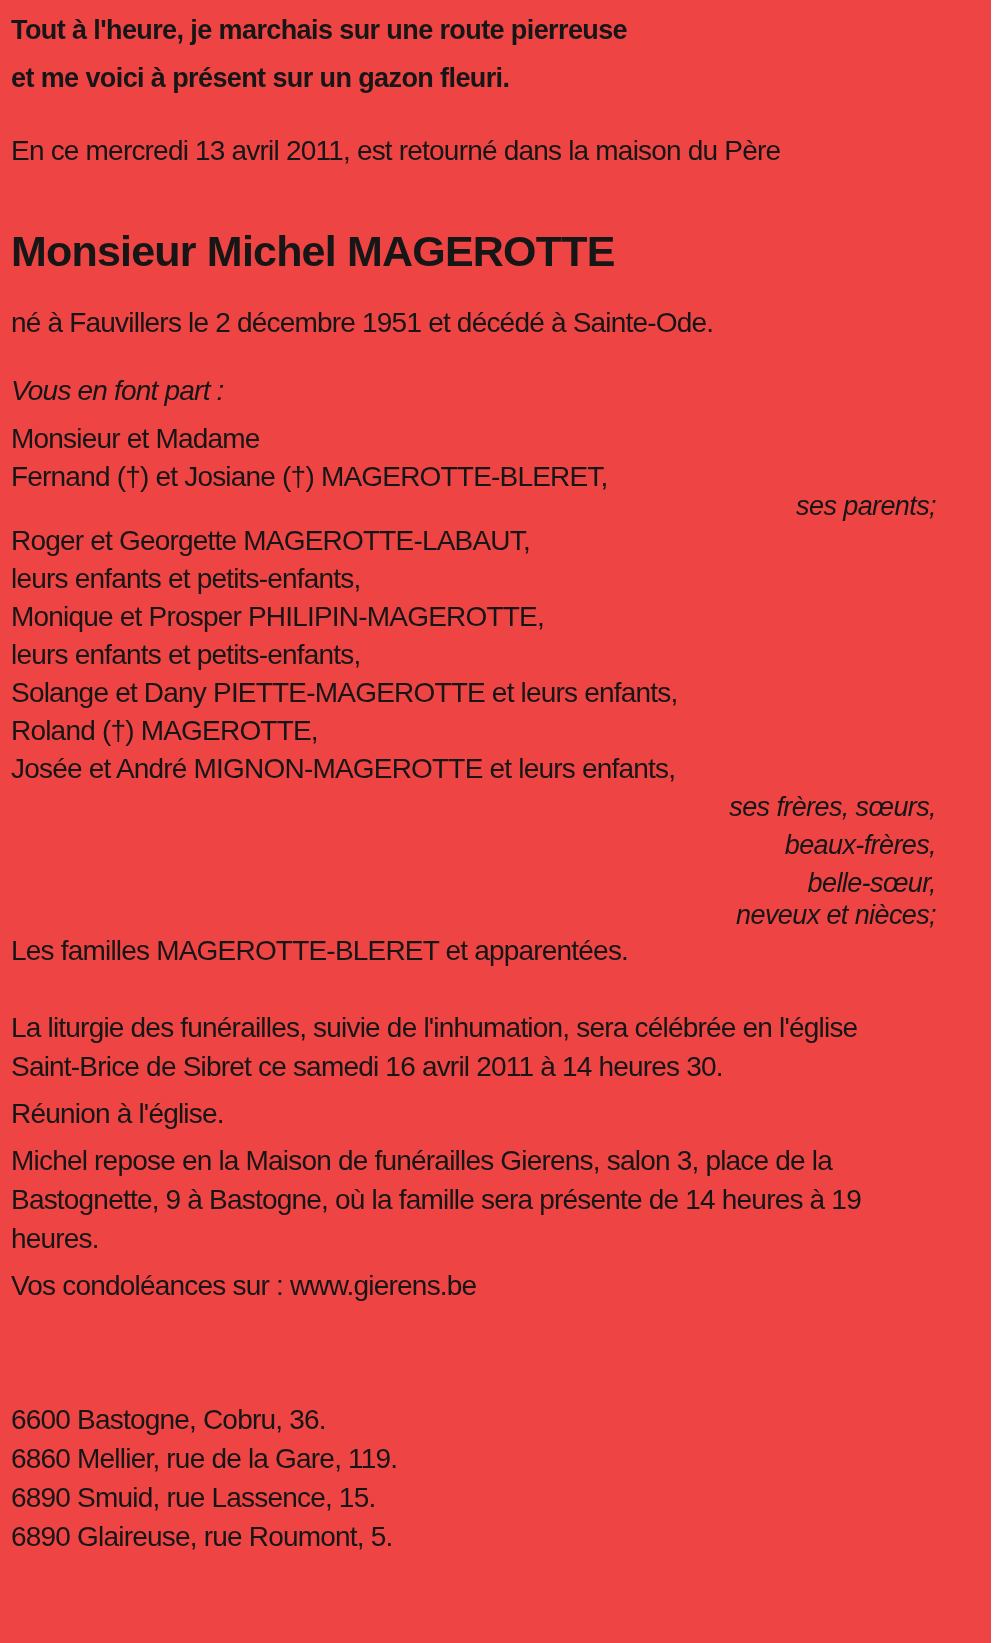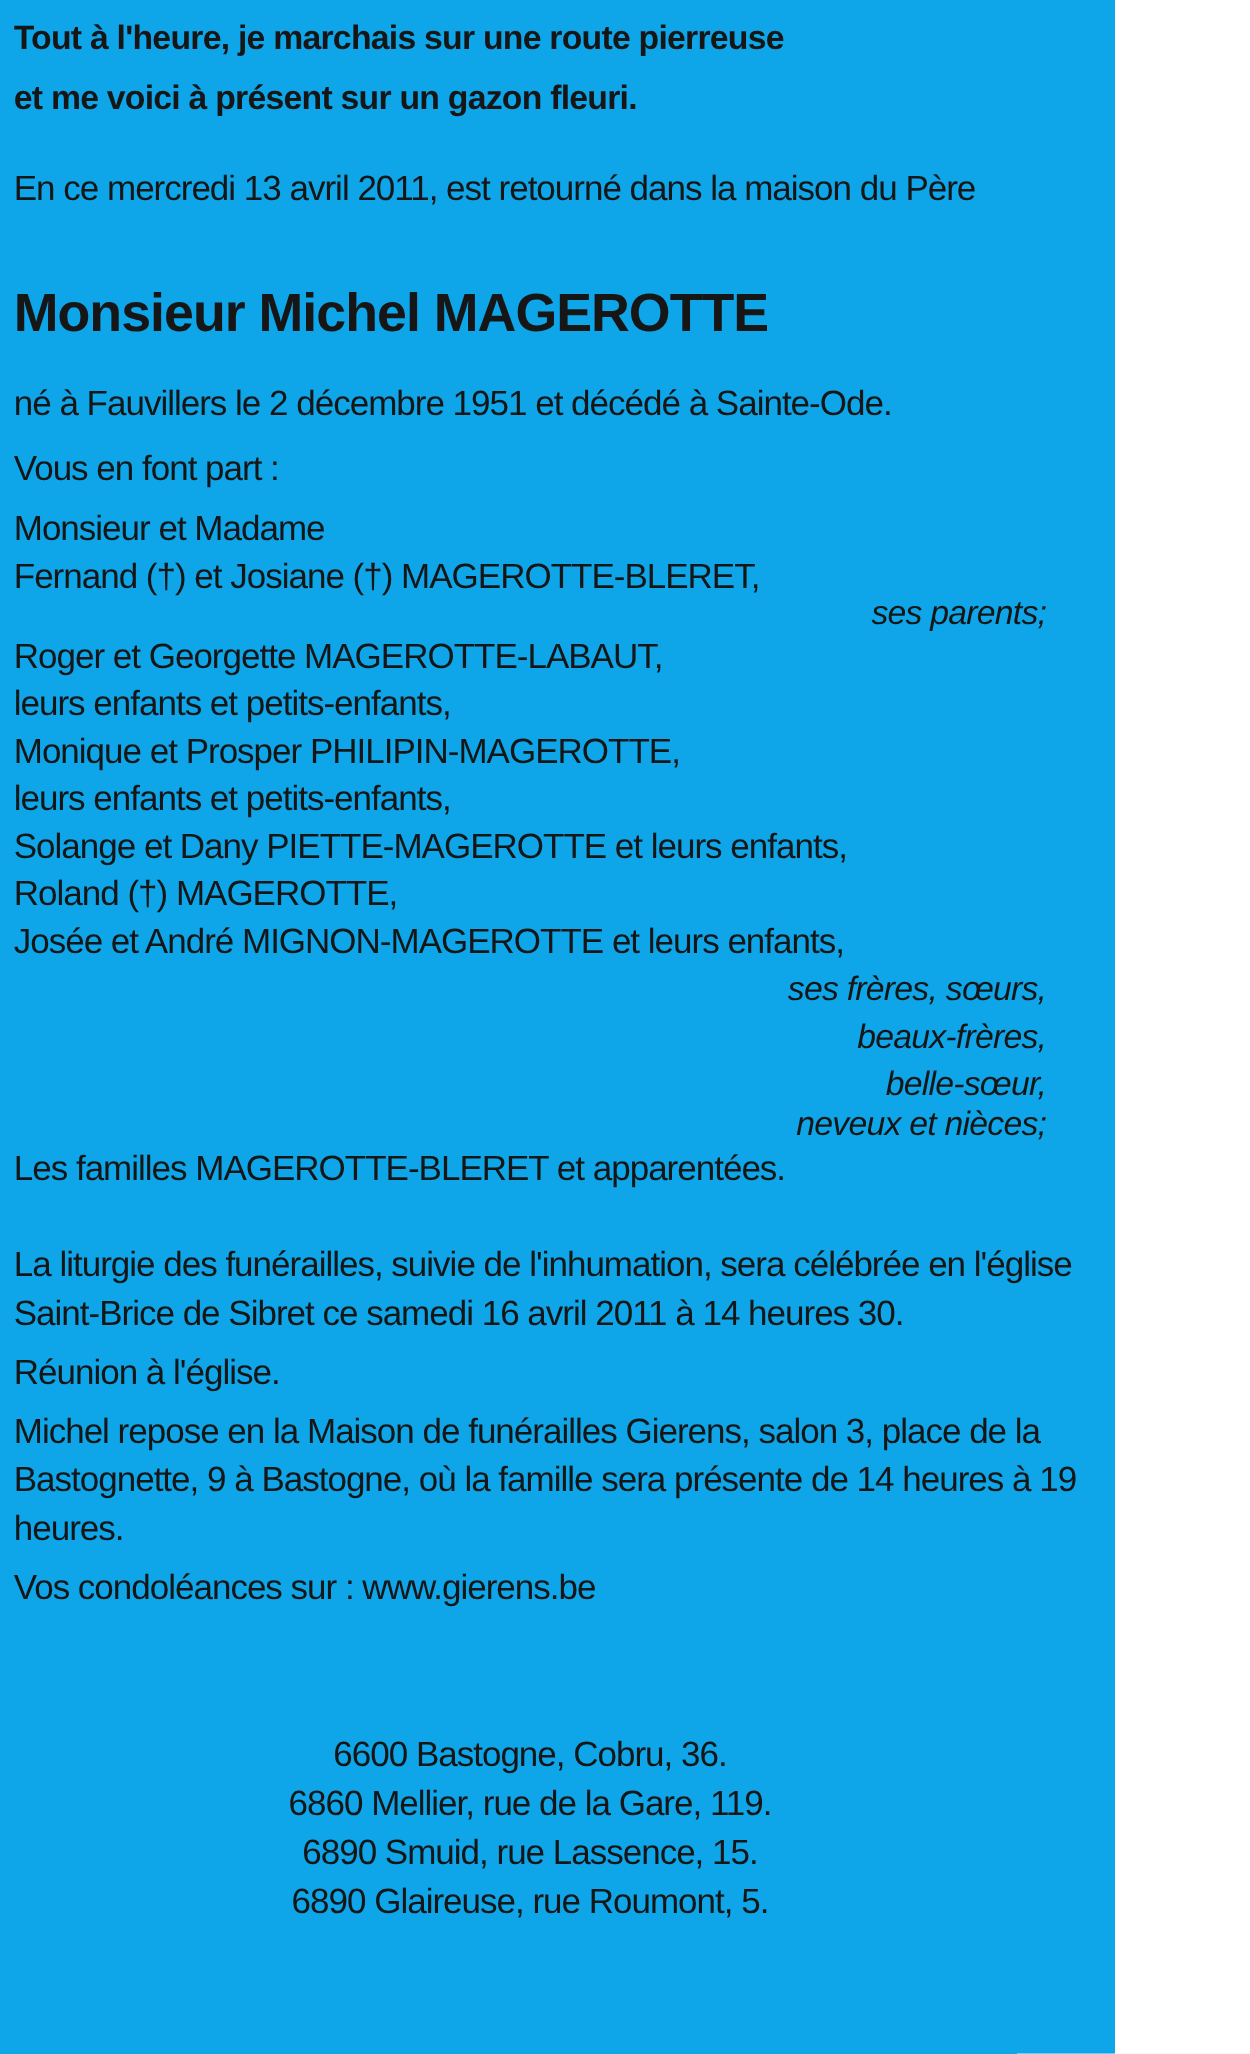--- a/index.html
+++ b/index.html
@@ -1,21 +1,21 @@
 <!DOCTYPE html>
 <html lang="fr"><head>
 <meta charset="utf-8">
 <style>
   * { margin: 0; padding: 0; box-sizing: border-box; }
   html, body { background: #ffffff; }
   .page {
     position: relative;
-    width: 892px;
+    width: 991px;
     height: 1643px;
-    background: #0ea5e9;
+    background: #ef4444;
     color: #161616;
     font-family: "Liberation Sans", sans-serif;
     overflow: hidden;
     padding: 6px 55px 0 11px;
   }
   .line { white-space: nowrap; }
 
   
   .quote p {
     font-size: 27px;
@@ -39,21 +39,21 @@
     line-height: 50px;
   }
 
   .body-text {
     font-size: 28px;
     letter-spacing: -0.8px;
     line-height: 38px;
   }
 
   .life   { margin-top: 28px; }
-  .lead   { margin-top: 14px; }
+  .lead   { margin-top: 30px; font-style: italic; }
   .parents{ margin-top: 10px; }
 
   .side-label {
     text-align: right;
     font-style: italic;
     font-size: 27px;
     letter-spacing: -0.6px;
     line-height: 32px;
   }
   .parents-label { margin-top: -6px; }
@@ -64,21 +64,21 @@
   .labels-group p { line-height: 38px; }
   .labels-group p.tight { line-height: 26px; }
 
   .families { margin-top: 4px; }
 
   .para { margin-top: 8px; }
   .para p, .para.single { line-height: 39px; }
   .liturgy { margin-top: 38px; }
 
   .addresses { margin-top: 95px; }
-  .addresses p { line-height: 39px; text-align: center; }
+  .addresses p { line-height: 39px; }
 </style>
 </head>
 <body>
 
 <div class="page">
 
   <div class="quote">
     <p class="line">Tout à l'heure, je marchais sur une route pierreuse</p>
     <p class="line">et me voici à présent sur un gazon fleuri.</p>
   </div>

